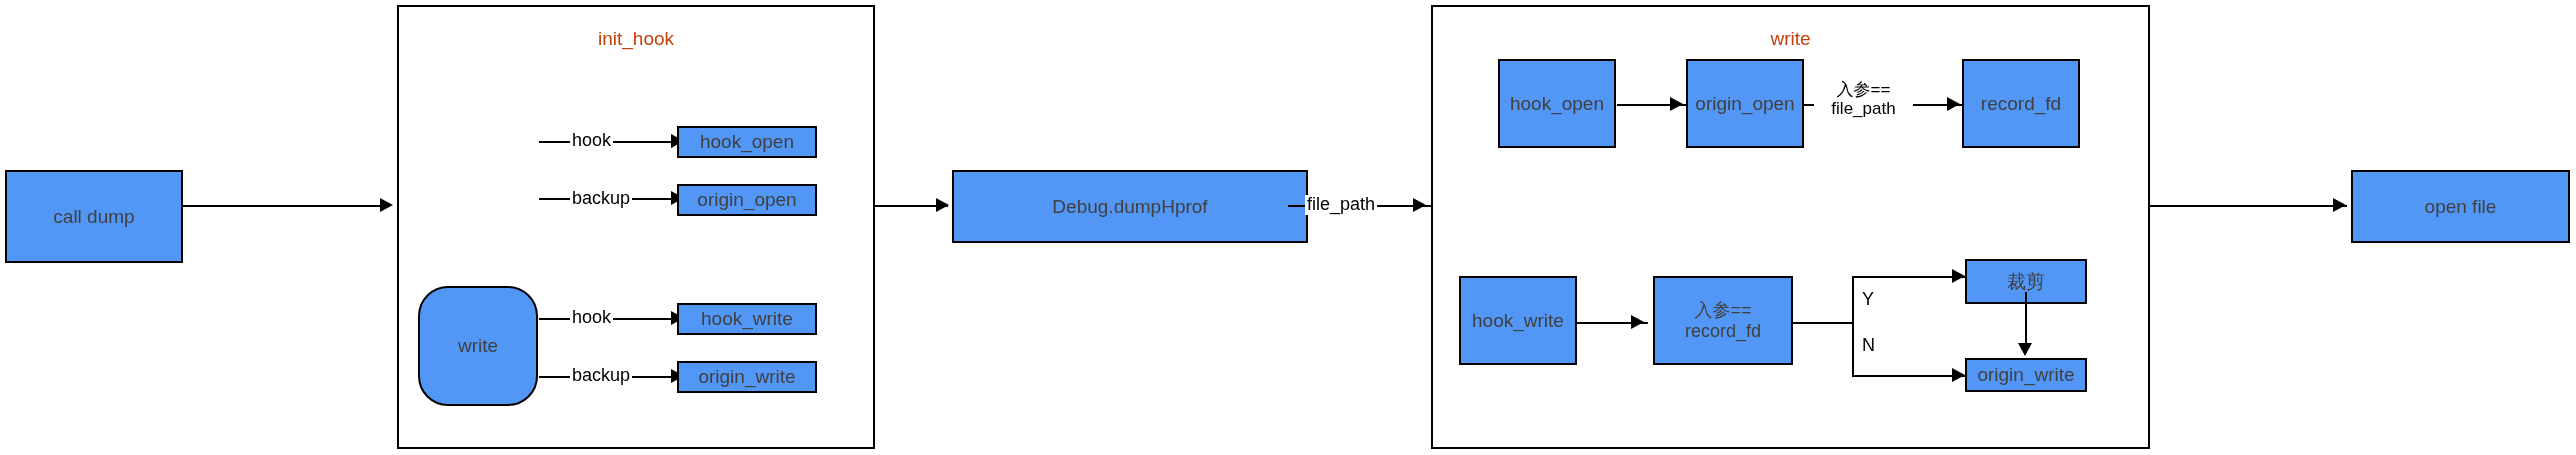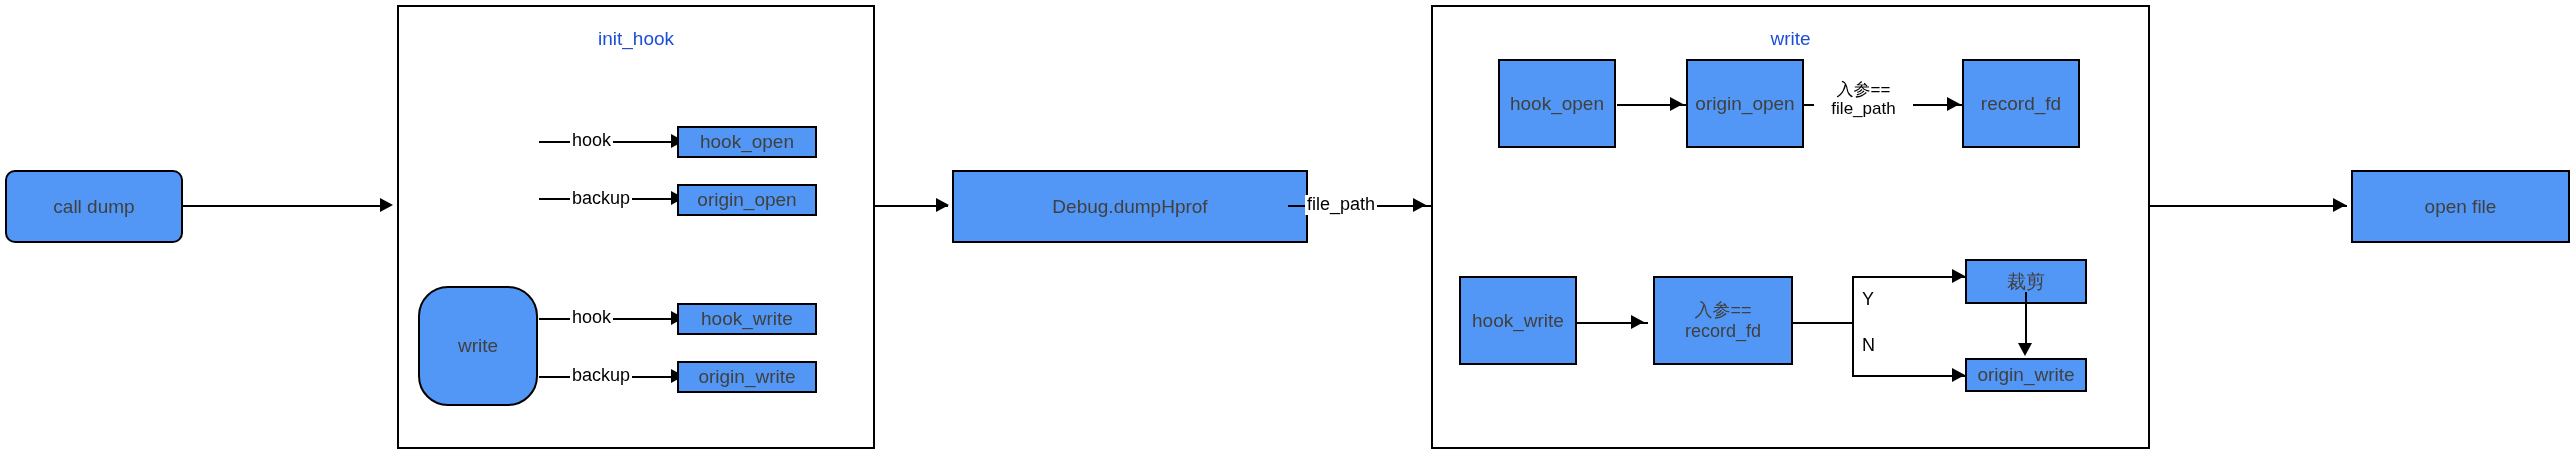--- a/index.html
+++ b/index.html
@@ -21,21 +21,21 @@
     background: #ffffff;
     border: 2px solid #000000;
     box-sizing: border-box;
   }
   .group-label {
     position: absolute;
     left: 0;
     right: 0;
     text-align: center;
     font-size: 19px;
-    color: #1d4ed8;
+    color: #c2410c;
     line-height: 1;
     white-space: nowrap;
   }
   
   .node {
     position: absolute;
     background: #5297f5;
     border: 2px solid #000000;
     box-sizing: border-box;
     display: flex;
@@ -85,21 +85,21 @@
   }
   .edge-label.two {
     font-size: 17px;
   }
 </style>
 </head>
 <body>
 
 <div id="canvas">
 
-  <div class="node" style="left:5px; top:170px; width:178px; height:73px;border-radius:10px;">
+  <div class="node" style="left:5px; top:170px; width:178px; height:93px;">
     <span>call dump</span>
   </div>
 
   <div class="hline" style="left:183px; top:205px; width:197px;"></div>
   <div class="arrow-r" style="left:380px; top:198px;"></div>
 
   <div class="group" style="left:397px; top:5px; width:478px; height:444px;">
     <div class="group-label" style="top:22px;">init_hook</div>
   </div>
 

